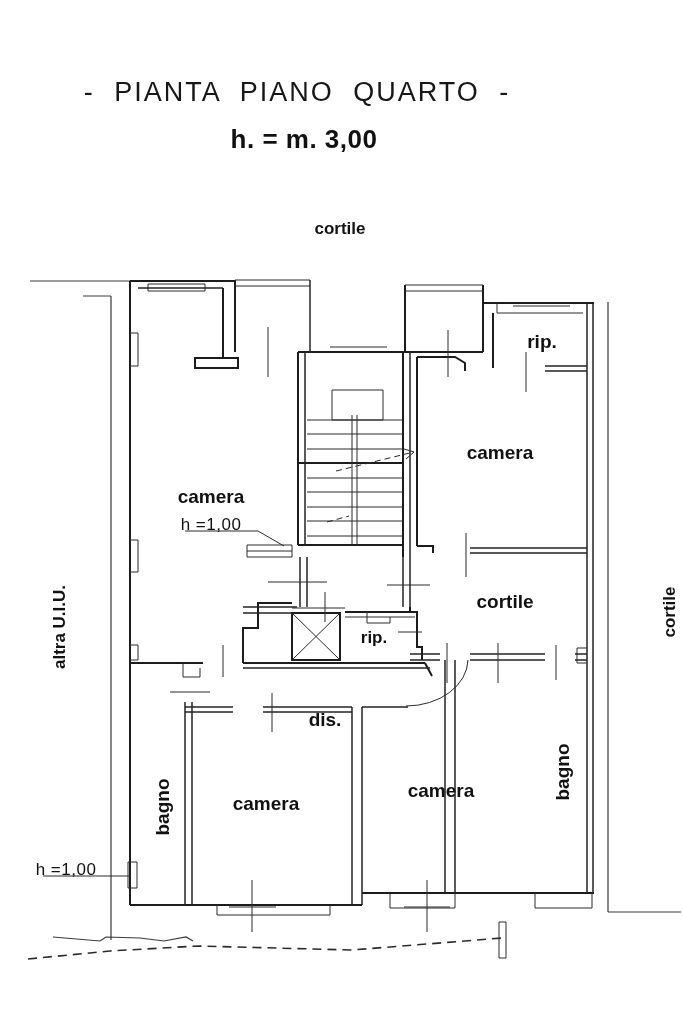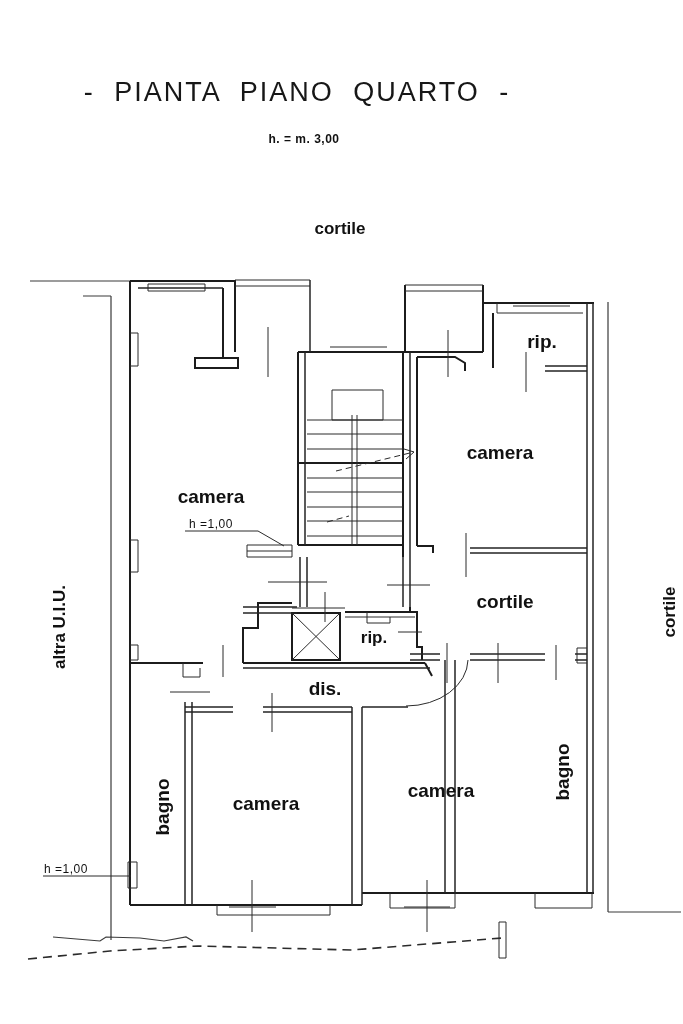--- a/index.html
+++ b/index.html
@@ -6,25 +6,25 @@
   #canvas{
     position:relative;width:681px;height:1024px;background:#ffffff;
     font-family:"Liberation Sans", sans-serif;color:#111;overflow:hidden;
   }
   .lbl{
     position:absolute;transform:translate(-50%,-50%);
     white-space:nowrap;color:#111;line-height:1;
   }
   .lbl.vert{transform:translate(-50%,-50%) rotate(-90deg);}
   .title{font-size:27px;font-weight:400;letter-spacing:2px;word-spacing:10px;color:#171717;}
-  .subtitle{font-size:12px;font-weight:700;letter-spacing:0.5px;}
+  .subtitle{font-size:26px;font-weight:700;letter-spacing:0.5px;}
   .room{font-size:19px;font-weight:700;}
   .room-sm{font-size:17px;font-weight:700;}
   .ext{font-size:17px;font-weight:700;}
-  .ann{font-size:12px;font-weight:400;letter-spacing:0.5px;}
+  .ann{font-size:17px;font-weight:400;letter-spacing:0.5px;}
   svg{position:absolute;left:0;top:0;}
   .w2{stroke:#1c1c1c;stroke-width:2;fill:none;}
   .w15{stroke:#242424;stroke-width:1.5;fill:none;}
   .w1{stroke:#2b2b2b;stroke-width:1;fill:none;}
   .ctx{stroke:#3a3a3a;stroke-width:1.2;fill:none;}
   .dash{stroke:#2b2b2b;stroke-width:1.6;fill:none;stroke-dasharray:9 6;}
   .dash2{stroke:#2b2b2b;stroke-width:1;fill:none;stroke-dasharray:6 4;}
 </style>
 </head>
 <body>
@@ -156,21 +156,21 @@
 
   <div class="lbl ext" style="left:340px;top:228px;">cortile</div>
   <div class="lbl ext vert" style="left:59px;top:627px;">altra U.I.U.</div>
   <div class="lbl ext vert" style="left:669px;top:612px;">cortile</div>
 
   <div class="lbl room" style="left:211px;top:496px;">camera</div>
   <div class="lbl room" style="left:500px;top:452px;">camera</div>
   <div class="lbl room" style="left:542px;top:341px;">rip.</div>
   <div class="lbl room" style="left:505px;top:601px;">cortile</div>
   <div class="lbl room-sm" style="left:374px;top:637px;">rip.</div>
-  <div class="lbl room" style="left:325px;top:688px;">dis.</div>
+  <div class="lbl room" style="left:325px;top:719px;">dis.</div>
   <div class="lbl room vert" style="left:162px;top:807px;">bagno</div>
   <div class="lbl room" style="left:266px;top:803px;">camera</div>
   <div class="lbl room" style="left:441px;top:790px;">camera</div>
   <div class="lbl room vert" style="left:562px;top:772px;">bagno</div>
 
   <div class="lbl ann" style="left:211px;top:524px;">h =1,00</div>
   <div class="lbl ann" style="left:66px;top:869px;">h =1,00</div>
 
 </div>
 

